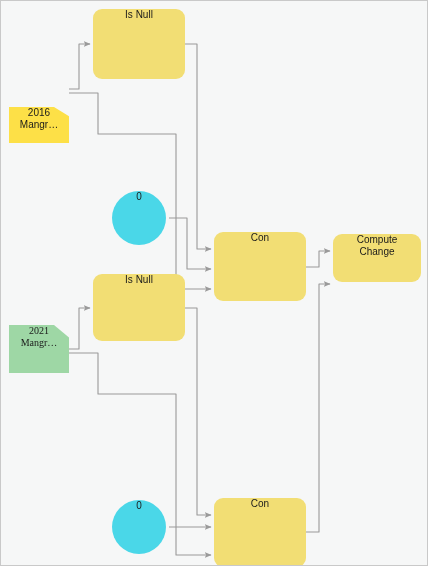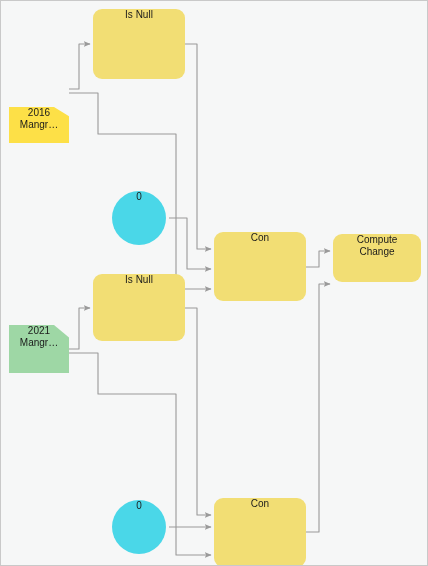--- a/index.html
+++ b/index.html
@@ -97,21 +97,21 @@
 
   <div class="node node-tool" style="left: 332px; top: 233px; width: 88px; height: 48px; background: rgb(242, 222, 116);">
     <span class="node-label">Compute
 Change</span>
   </div>
 
   <div class="node node-tool" style="left: 92px; top: 273px; width: 92px; height: 67px; background: rgb(242, 222, 116);">
     <span class="node-label">Is Null</span>
   </div>
 
-  <div class="node node-data" style="left: 8px; top: 324px; width: 60px; height: 48px; clip-path: polygon(0px 0px, 75% 0px, 100% 26%, 100% 100%, 0px 100%); background: rgb(158, 215, 165);">
+  <div class="node node-data" style="left: 8px; top: 324px; width: 60px; height: 48px; clip-path: polygon(0px 0px, 75% 0px, 100% 26%, 100% 100%, 0px 100%); background: rgb(158, 215, 165); font-family: Liberation Serif, serif;">
     <span class="node-label">2021
 Mangr…</span>
   </div>
 
   <div class="node node-value" style="left: 111px; top: 499px; width: 54px; height: 54px; background: rgb(74, 215, 232);">
     <span class="node-label">0</span>
   </div>
 
   <div class="node node-tool" style="left: 213px; top: 497px; width: 92px; height: 69px; background: rgb(242, 222, 116);">
     <span class="node-label">Con</span>

